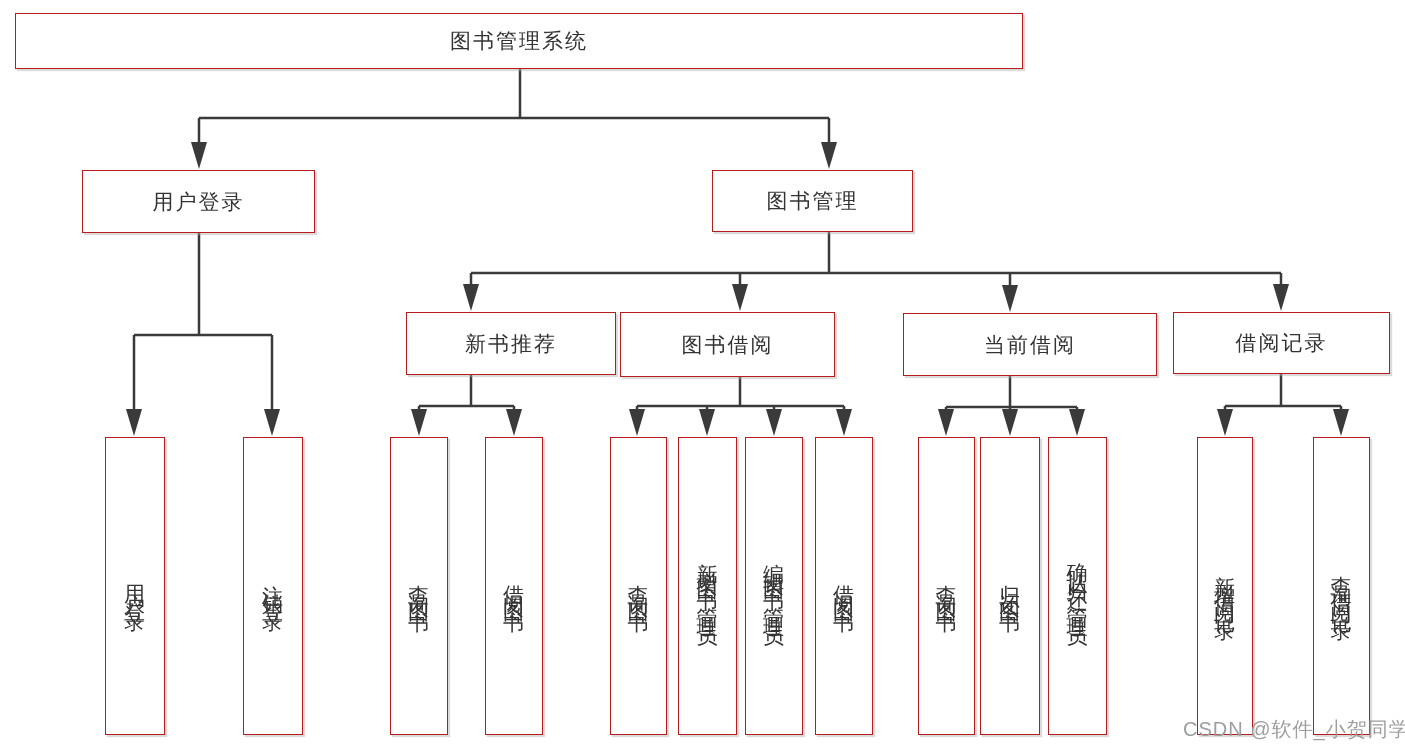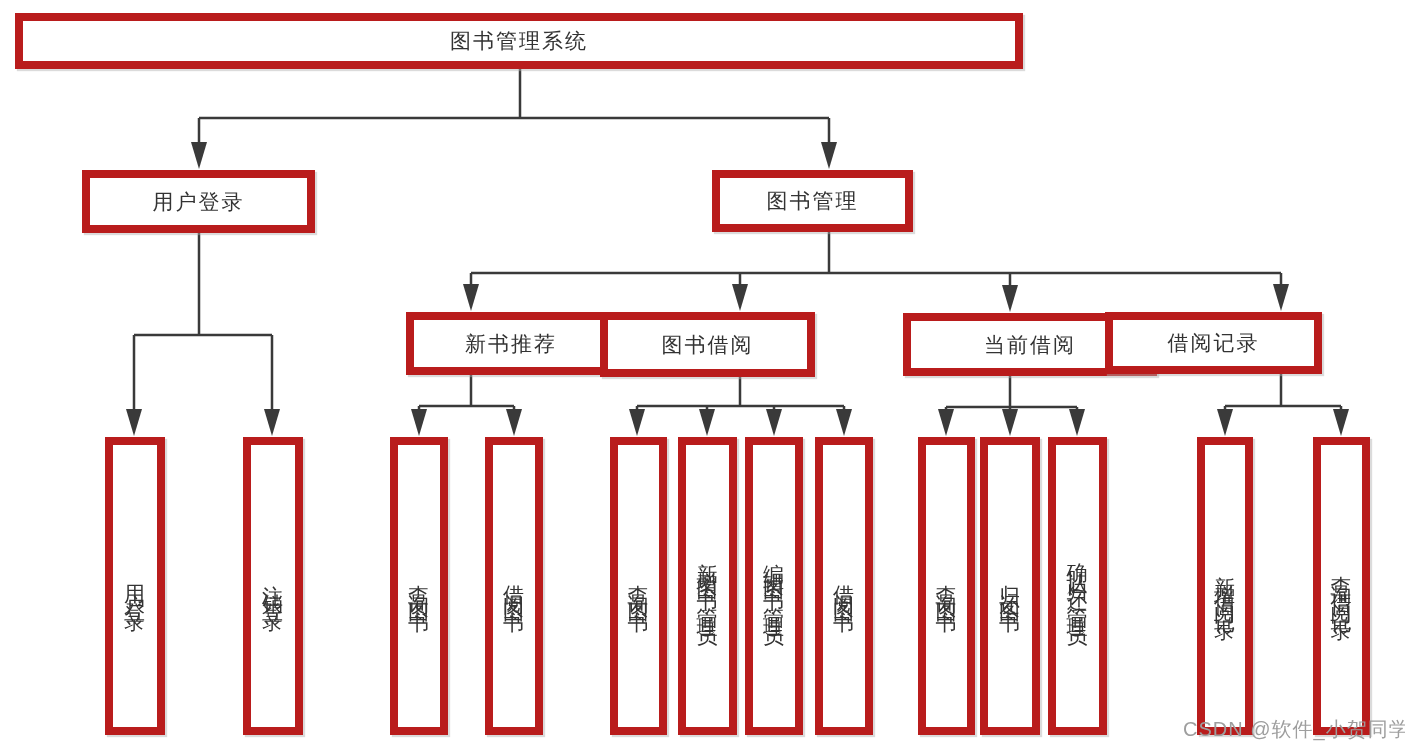--- a/index.html
+++ b/index.html
@@ -3,21 +3,21 @@
 <meta charset="utf-8">
 <style>
   html,body{margin:0;padding:0;background:#fff;}
   .canvas{
     position:relative;width:1405px;height:747px;background:#fff;
     font-family:"Liberation Sans","DejaVu Sans",sans-serif;overflow:hidden;
   }
   .connector-svg{position:absolute;left:0;top:0;z-index:0;}
   .node{
     position:absolute;box-sizing:border-box;background:#fff;
-    border:8px solid #b91c1c;display:flex;align-items:center;justify-content:center;
+    border:1px solid #b91c1c;display:flex;align-items:center;justify-content:center;
     color:#333;z-index:1;box-shadow:2px 2px 1px rgba(175,175,175,0.45);
   }
   .h-label{font-size:21px;letter-spacing:2px;white-space:nowrap;}
   .leaf span{
     writing-mode:vertical-rl;text-orientation:mixed;
     font-size:21px;letter-spacing:9px;line-height:1;white-space:nowrap;
   }
   .watermark{
     position:absolute;left:1183px;top:716px;z-index:2;
     font-size:20px;color:#9e9e9e;letter-spacing:1px;white-space:nowrap;
@@ -75,27 +75,27 @@
   <div class="node" style="left:82px;top:170px;width:233px;height:63px;">
     <span class="h-label">用户登录</span>
   </div>
   <div class="node" style="left:712px;top:170px;width:201px;height:62px;">
     <span class="h-label">图书管理</span>
   </div>
 
   <div class="node" style="left:366px;top:312px;width:210px;height:63px;margin-left:40px;">
     <span class="h-label">新书推荐</span>
   </div>
-  <div class="node" style="left:600px;top:312px;width:215px;height:65px;">
+  <div class="node" style="left:620px;top:312px;width:215px;height:65px;">
     <span class="h-label">图书借阅</span>
   </div>
   <div class="node" style="left:903px;top:313px;width:254px;height:63px;">
     <span class="h-label">当前借阅</span>
   </div>
-  <div class="node" style="left:1105px;top:312px;width:217px;height:62px;">
+  <div class="node" style="left:1173px;top:312px;width:217px;height:62px;">
     <span class="h-label">借阅记录</span>
   </div>
 
   <div class="node leaf" style="left:105px;top:437px;width:60px;height:298px;">
     <span>用户登录</span>
   </div>
   <div class="node leaf" style="left:243px;top:437px;width:60px;height:298px;">
     <span>注销登录</span>
   </div>
 

